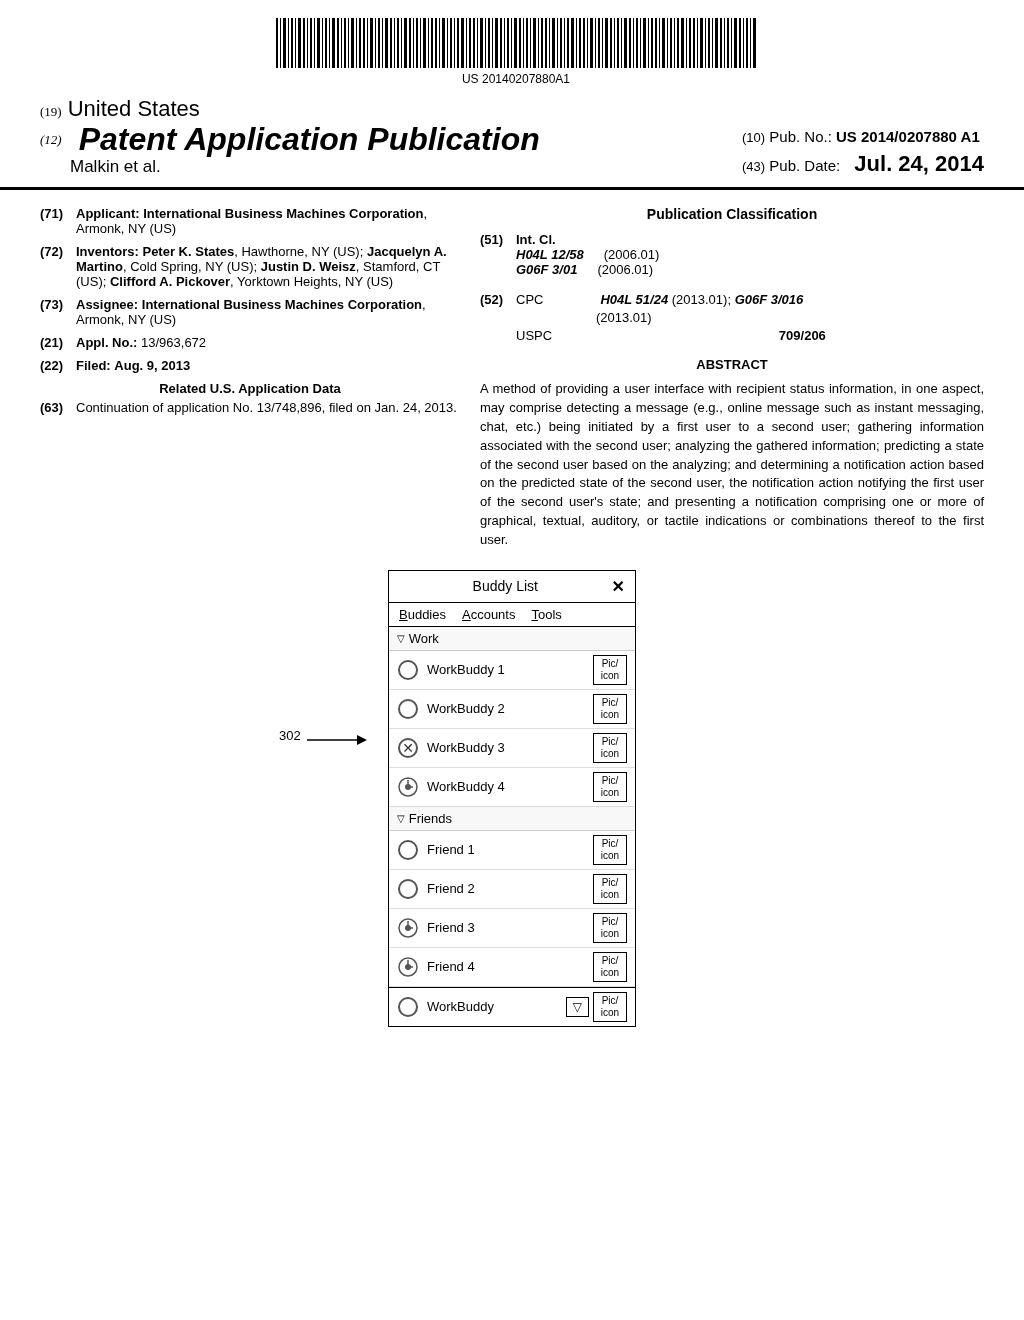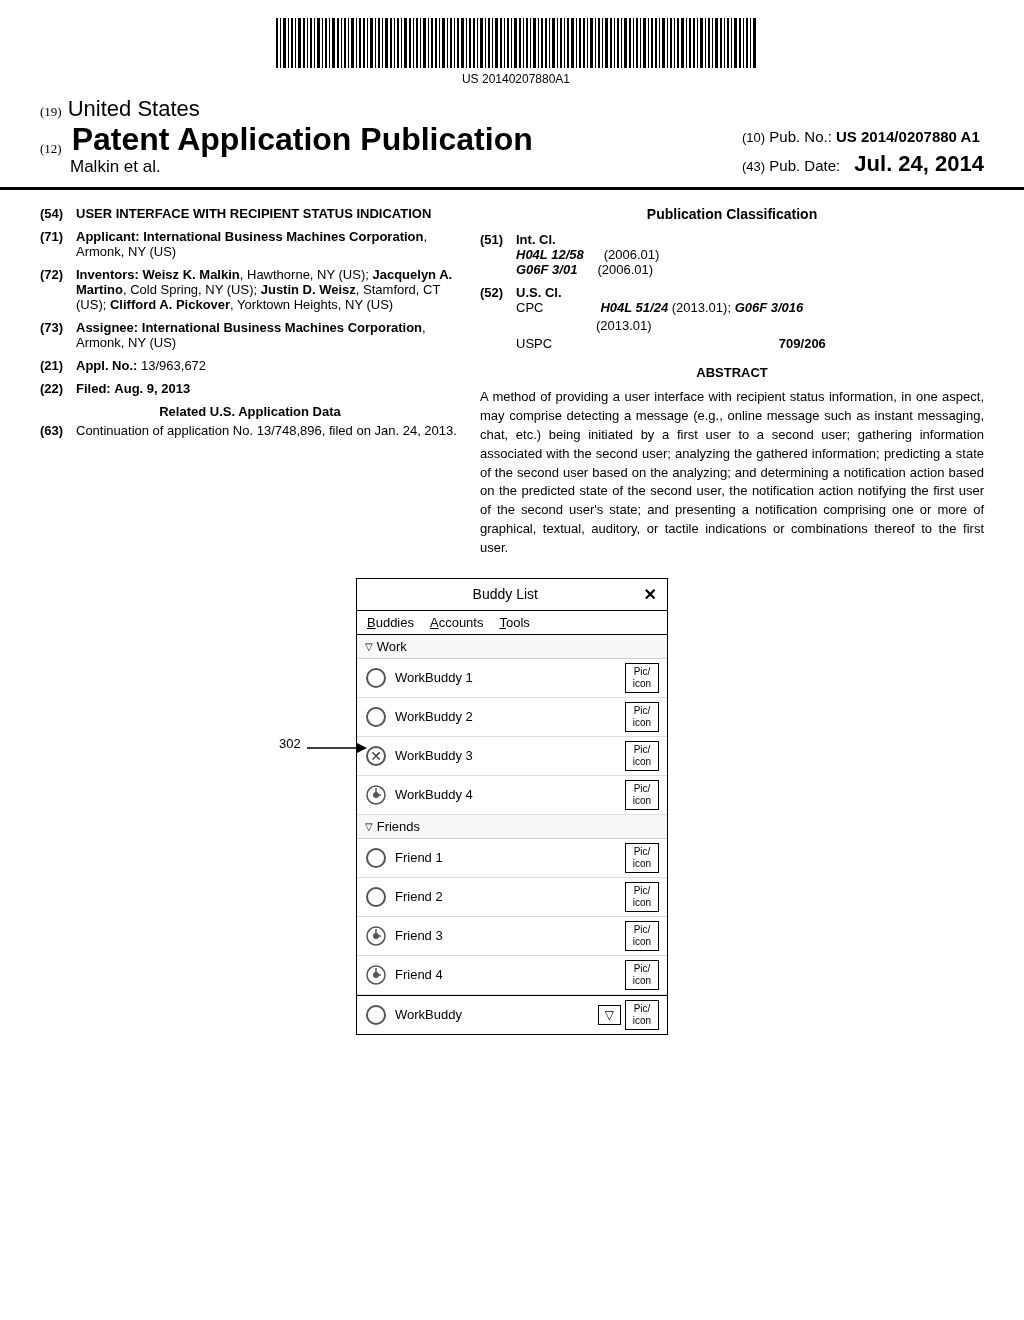--- a/index.html
+++ b/index.html
@@ -151,21 +151,21 @@
 
     
     .buddy-list-container {
       display: flex;
       justify-content: center;
       padding: 20px 0 30px 0;
       position: relative;
     }
     .buddy-list {
       border: 1.5px solid #000;
-      width: 312px;
+      width: 248px;
       font-family: Arial, sans-serif;
       font-size: 13px;
       background: #fff;
     }
     .bl-title-bar {
       display: flex;
       justify-content: space-between;
       align-items: center;
       padding: 6px 10px;
       border-bottom: 1px solid #000;
@@ -405,21 +405,21 @@
   </svg>
   <div class="patent-number-line">US 20140207880A1</div>
 </div>
 
 <div class="header">
   <div class="header-left">
     <div style="display:flex;align-items:baseline;gap:6px;">
       <span class="label-tag">(19)</span>
       <span class="header-country">United States</span>
     </div>
-    <div style="display:flex;align-items:flex-end;gap:10px;">
+    <div style="display:flex;align-items:center;gap:17px;font-style:italic;">
       <span class="label-tag">(12)</span>
       <span class="header-type">Patent Application Publication</span>
     </div>
     <div style="padding-left:30px;">
       <span class="header-inventors">Malkin et al.</span>
     </div>
   </div>
   <div class="header-right">
     <div class="pub-no-line">
       <span class="label-tag">(10)</span>
@@ -431,39 +431,35 @@
       <span>Pub. Date:</span>
       <strong class="pub-date-value">Jul. 24, 2014</strong>
     </div>
   </div>
 </div>
 
 <div class="main-content">
 
   <div class="left-col">
 
-    <div class="section-row section">
-      <span class="section-num bold">(54)</span>
-      <span class="section-content bold">USER INTERFACE WITH RECIPIENT STATUS INDICATION</span>
-    </div>
 
     <div class="section-row section">
       <span class="section-num">(71)</span>
       <div class="section-content">
         <span class="bold">Applicant:</span>
         <span class="bold">International Business Machines Corporation</span><span>, Armonk, NY (US)</span>
       </div>
     </div>
 
     <div class="section-row section">
       <span class="section-num">(72)</span>
       <div class="section-content">
         <span class="bold">Inventors:</span>
         <span>
-          <strong>Weisz K. Malkin</strong>, Hawthorne, NY (US); <strong>Jacquelyn A. Martino</strong>, Cold Spring, NY (US); <strong>Justin D. Weisz</strong>, Stamford, CT (US); <strong>Clifford A. Pickover</strong>, Yorktown Heights, NY (US)
+          <strong>Peter K. States</strong>, Hawthorne, NY (US); <strong>Jacquelyn A. Martino</strong>, Cold Spring, NY (US); <strong>Justin D. Weisz</strong>, Stamford, CT (US); <strong>Clifford A. Pickover</strong>, Yorktown Heights, NY (US)
         </span>
       </div>
     </div>
 
     <div class="section-row section">
       <span class="section-num">(73)</span>
       <div class="section-content">
         <span class="bold">Assignee:</span>
         <span class="bold">International Business Machines Corporation</span><span>, Armonk, NY (US)</span>
       </div>
@@ -507,24 +503,23 @@
           <span class="bold italic">H04L 12/58</span>
           <span>(2006.01)</span>
         </div>
         <div style="display:flex;gap:20px;">
           <span class="bold italic">G06F 3/01</span>
           <span>(2006.01)</span>
         </div>
       </div>
     </div>
 
-    <div class="class-row" style="margin-top:8px;">
+    <div class="class-row" style="margin-top:15px;">
       <span class="class-num bold">(52)</span>
       <div class="class-content">
-        <div><span class="bold">U.S. Cl.</span></div>
         <div style="margin-bottom:3px;">
           <span>CPC</span>
           <span style="margin-left:10px;">
             &nbsp;&nbsp;&nbsp;&nbsp;&nbsp;&nbsp;&nbsp;&nbsp;&nbsp;&nbsp;&nbsp;&nbsp;<span class="italic bold">H04L 51/24</span> (2013.01); <span class="italic bold">G06F 3/016</span>
           </span>
         </div>
         <div style="padding-left:0;margin-bottom:3px;">
           <span style="margin-left:80px;">(2013.01)</span>
         </div>
         <div>

